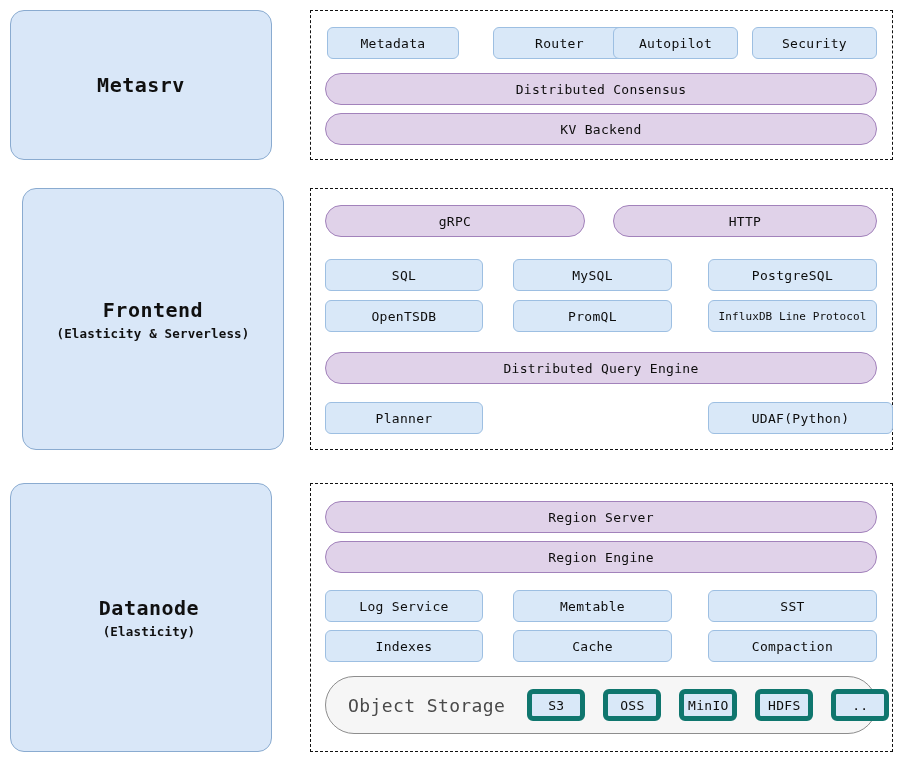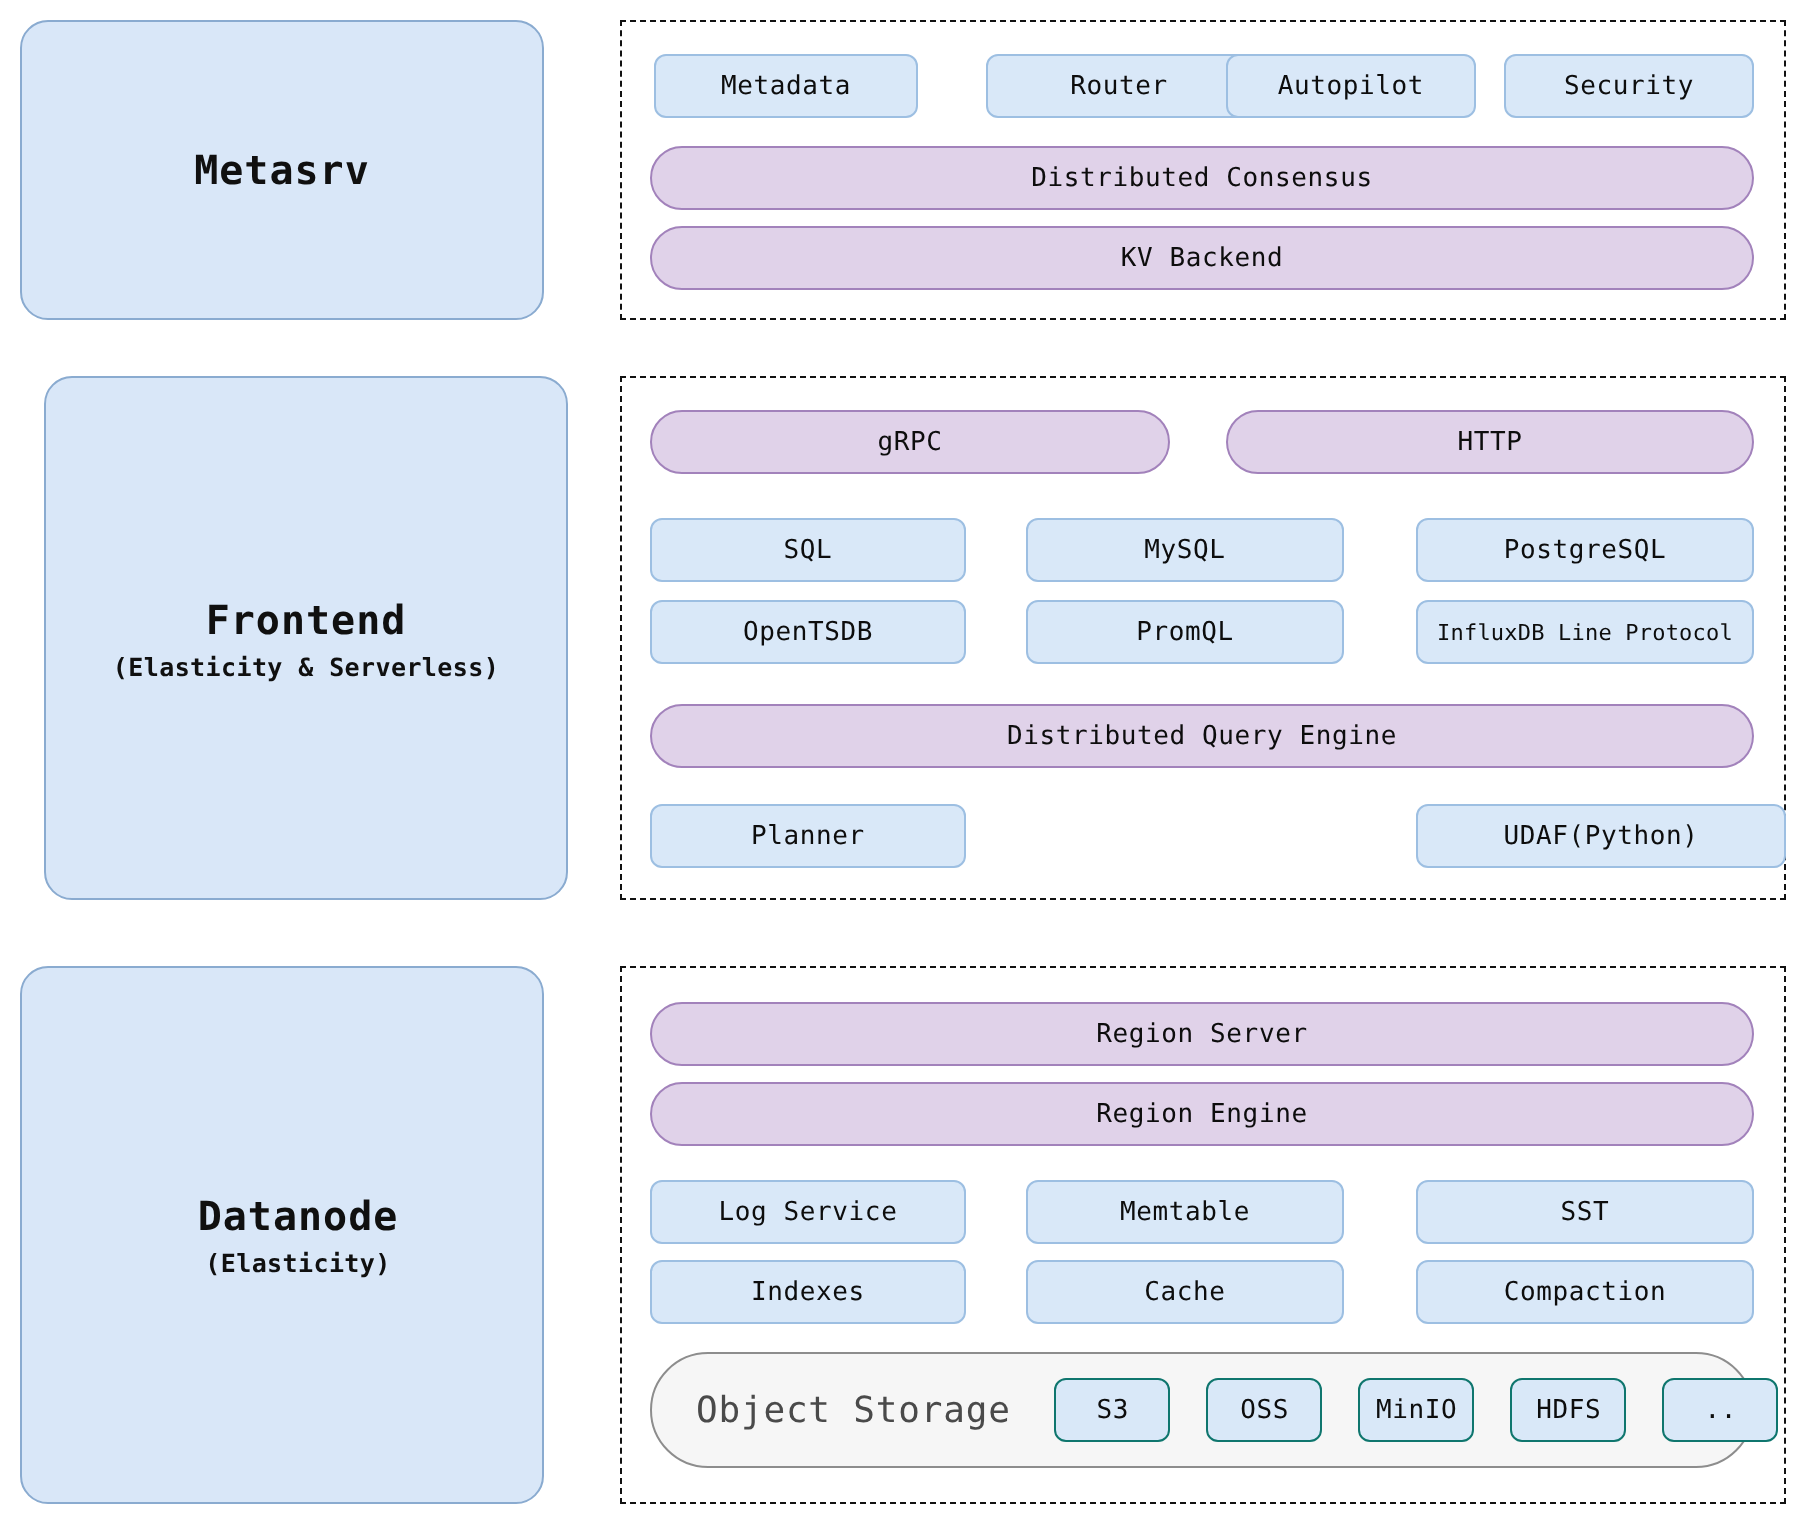--- a/index.html
+++ b/index.html
@@ -105,21 +105,21 @@
     display: flex;
     align-items: center;
     margin-left: 22px;
     gap: 18px;
   }
   .storage-chip {
     width: 58px;
     height: 32px;
     box-sizing: border-box;
     background: #d9e8f8;
-    border: 1px solid #0f766e;
+    border: 5px solid #0f766e;
     border-radius: 6px;
     display: flex;
     align-items: center;
     justify-content: center;
     font-size: 13px;
     color: #0d0d0d;
     letter-spacing: 0.3px;
   }
 </style>
 </head>

